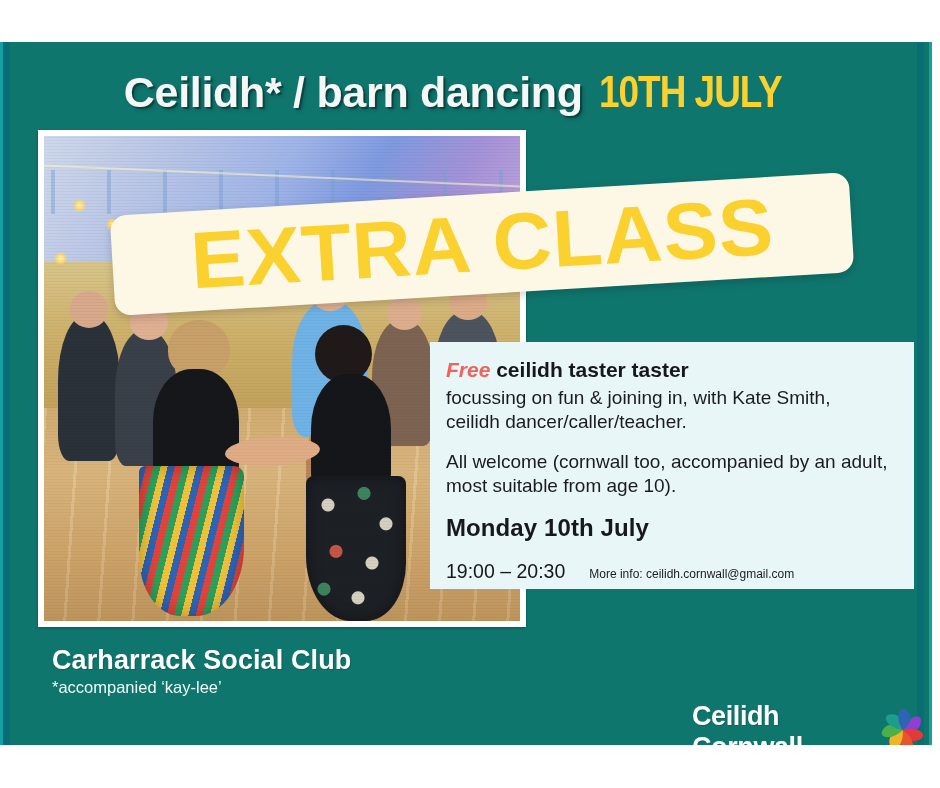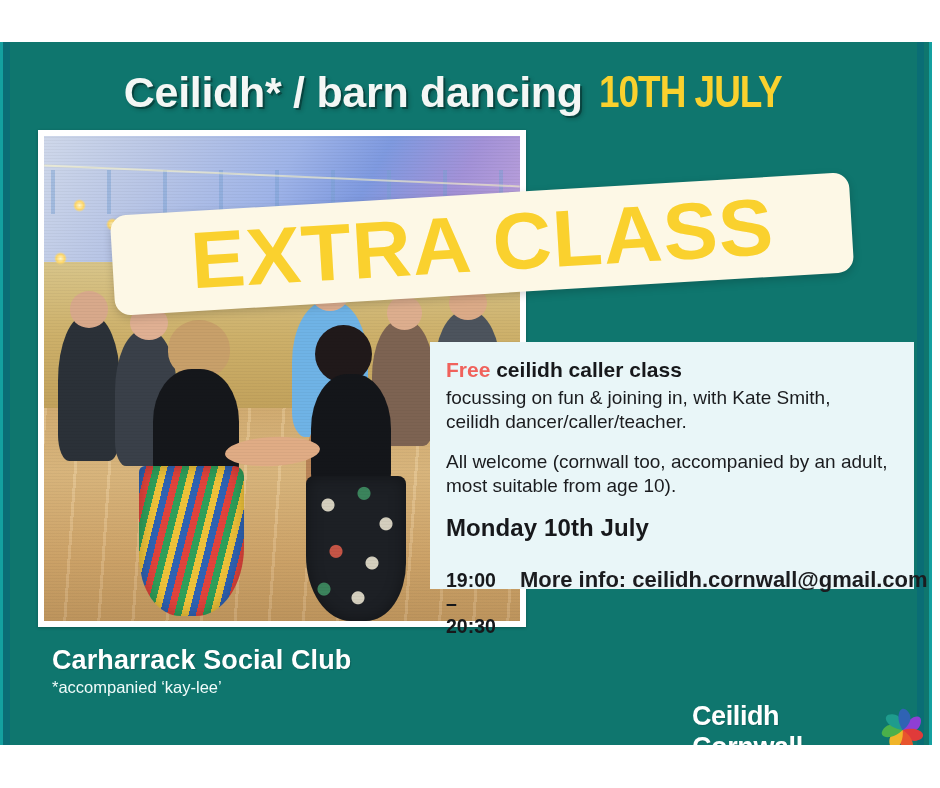--- a/index.html
+++ b/index.html
@@ -122,27 +122,27 @@
   }
 
   
   #info-box{
     position:absolute;left:430px;top:300px;width:484px;height:247px;
     background:#e9f6f8;box-sizing:border-box;
     padding:16px 16px 10px 16px;
     color:#17181b;
   }
   #info-headline{font-size:21px;font-weight:700;line-height:1.12;margin:0 0 4px 0;}
-  #free-word{color:#f0625c;font-weight:700;}
+  #free-word{color:#f0625c;font-weight:700;font-style:italic;}
   .info-para{font-size:19px;line-height:1.27;margin:0;color:#1b1c1f;}
   .gap{height:16px;}
   #info-date{font-size:24px;font-weight:700;margin:0;letter-spacing:.1px;}
-  #info-bottom-row{display:flex;align-items:baseline;gap:24px;margin-top:1px;font-weight:bold;}
+  #info-bottom-row{display:flex;align-items:baseline;gap:24px;margin-top:1px;}
   #info-time{font-size:19.5px;}
-  #info-contact{font-size:22px;color:#1b1c1f;white-space:nowrap;margin-top:24px;}
+  #info-contact{font-size:12px;color:#1b1c1f;white-space:nowrap;margin-top:24px;}
 
   
   #venue-block{position:absolute;left:52px;top:604px;color:#ffffff;}
   #venue-name{font-size:27px;font-weight:700;line-height:1.1;letter-spacing:.1px;
     text-shadow:1px 1px 1px rgba(0,0,0,.18);}
   #venue-address{font-size:17.5px;line-height:1.32;margin-top:2px;color:#f0fbfa;}
   #venue-note{font-size:16.5px;line-height:1.32;margin-top:1px;color:#f0fbfa;}
 
   
   #logo{position:absolute;left:692px;top:659px;display:flex;align-items:center;}
@@ -208,21 +208,21 @@
     </div>
   </div>
 
   <div id="extra-banner">
     <div id="extra-banner-text">EXTRA CLASS</div>
   </div>
 
 
   <div id="info-box">
     <div id="info-headline">
-      <span id="free-word">Free</span><span> ceilidh caller class</span>
+      <span id="free-word">Free</span><span> ceilidh taster taster</span>
     </div>
     <p class="info-para">focussing on fun &amp; joining in, with Kate Smith,</p>
     <p class="info-para">ceilidh dancer/caller/teacher.</p>
     <div class="gap"></div>
     <p class="info-para">All welcome (cornwall too, accompanied by an adult,</p>
     <p class="info-para">most suitable from age 10).</p>
     <div class="gap"></div>
     <p id="info-date">Monday 10th July</p>
     <div id="info-bottom-row">
       <span id="info-time">19:00 – 20:30</span>

